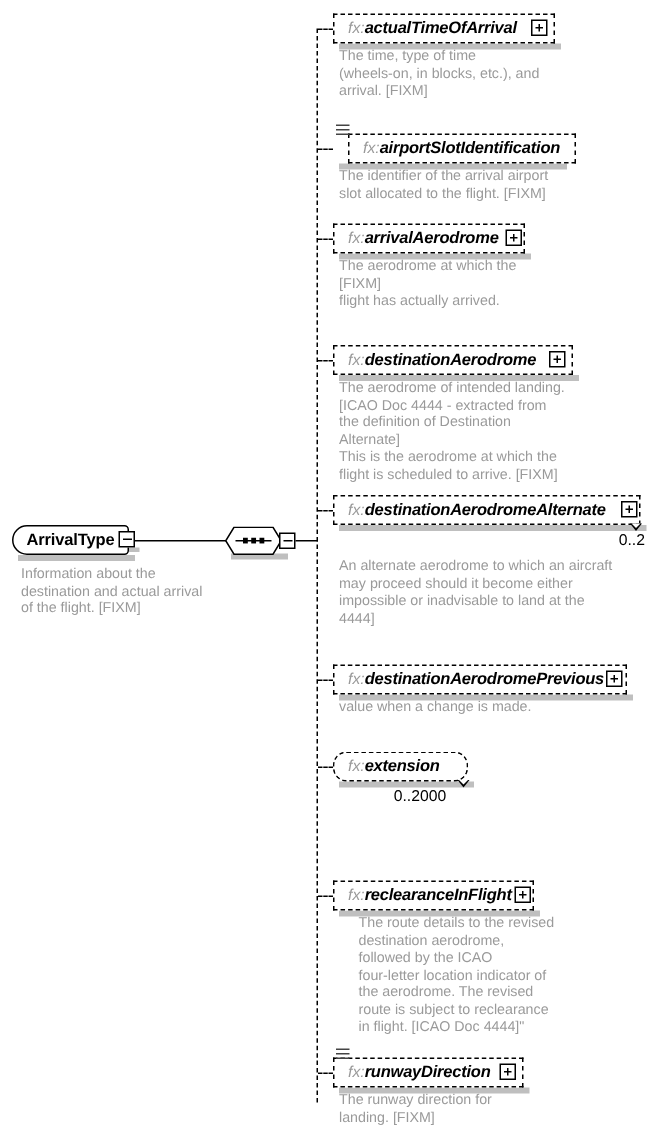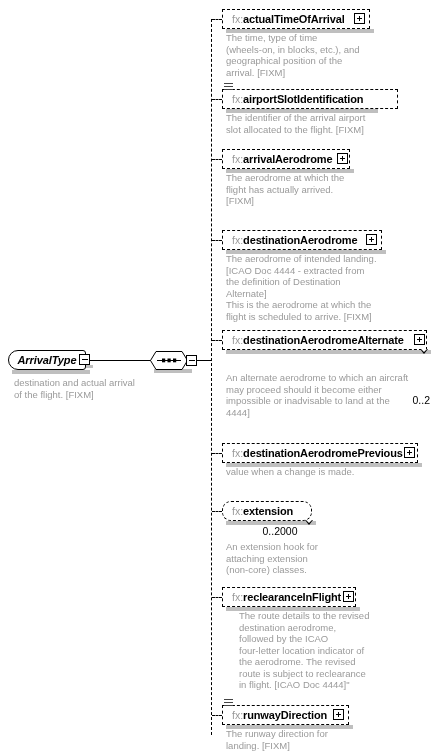--- a/index.html
+++ b/index.html
@@ -27,21 +27,20 @@
     position: absolute;
     left: 8px;
     top: 350px;
     width: 78px;
     height: 20px;
     border: 1px solid #000;
     border-radius: 10px 3px 3px 10px;
     background: #fff;
     box-sizing: border-box;
     z-index: 5;
-    font-style: italic;
   }
   .root-box .root-label {
     position: absolute;
     left: 0; right: 0;
     top: 2px;
     text-align: center;
     font-size: 11px;
     font-weight: bold;
     color: #000;
     line-height: 14px;
@@ -196,20 +195,21 @@
     background: #bfbfbf;
     z-index: 1;
   }
   .elem-text {
     position: absolute;
     left: 9px;
     top: 2px;
     font-size: 11px;
     line-height: 15px;
     white-space: nowrap;
+    font-style: italic;
   }
   .pfx {
     color: #9a9a9a;
     font-weight: normal;
     font-size: 10.5px;
   }
   .nm {
     color: #000;
     font-weight: bold;
     letter-spacing: -0.15px;
@@ -306,20 +306,21 @@
 <div id="diagram">
 
   <div class="root-shadow"></div>
   <div class="root-box">
     <div class="root-label">ArrivalType</div>
   </div>
   <div class="root-plug-shadow"></div>
   <div class="root-plug"></div>
 
   <div class="root-desc">
+    <div>Information about the</div>
     <div>destination and actual arrival</div>
     <div>of the flight. [FIXM]</div>
   </div>
 
   <div class="line-root-seq"></div>
 
   <div class="seq-shadow"></div>
   <svg class="seq-node" viewBox="0 0 38 19" width="38" height="19">
     <polygon points="6,0.5 32,0.5 37.5,9.5 32,18.5 6,18.5 0.5,9.5" fill="#ffffff" stroke="#000000" stroke-width="1"></polygon>
     <line x1="7" y1="9.5" x2="31" y2="9.5" stroke="#000000" stroke-width="1"></line>
@@ -334,49 +335,48 @@
 
   <div class="stub" style="top:19px;"></div>
   <div class="elem-shadow" style="left:226px; top:29px; width:148px;"></div>
   <div class="elem" style="left:222px; top:9px; width:148px;">
     <div class="elem-text"><span class="pfx">fx:</span><span class="nm">actualTimeOfArrival</span></div>
   </div>
   <div class="plus" style="left:354px; top:13px;"></div>
   <div class="desc" style="left:226px; top:32px; width:180px;">
     <div>The time, type of time</div>
     <div>(wheels-on, in blocks, etc.), and</div>
-    <div>geographical position of the</div>
     <div>arrival.  [FIXM]</div>
   </div>
 
   <div class="stub" style="top:99px;"></div>
   <div class="elem-shadow" style="left:226px; top:109px; width:152px;"></div>
-  <div class="elem" style="left:222px; top:89px; width:176px;text-align:right;">
+  <div class="elem" style="left:232px; top:89px; width:152px;text-align:right;">
     <div class="elem-text"><span class="pfx">fx:</span><span class="nm">airportSlotIdentification</span></div>
   </div>
   <div class="seqmark" style="left:224px; top:83px;">
       <i></i>
       <i></i>
       <i></i>
     </div>
   <div class="desc" style="left:226px; top:112px; width:190px;">
     <div>The identifier of the arrival airport</div>
     <div>slot allocated to the flight. [FIXM]</div>
   </div>
 
   <div class="stub" style="top:159px;"></div>
   <div class="elem-shadow" style="left:226px; top:169px; width:128px;"></div>
   <div class="elem" style="left:222px; top:149px; width:128px;">
     <div class="elem-text"><span class="pfx">fx:</span><span class="nm">arrivalAerodrome</span></div>
   </div>
   <div class="plus" style="left:337px; top:153px;"></div>
   <div class="desc" style="left:226px; top:172px; width:180px;">
     <div>The aerodrome at which the</div>
+    <div>[FIXM]</div>
     <div>flight has actually arrived.</div>
-    <div>[FIXM]</div>
   </div>
 
   <div class="stub" style="top:240px;"></div>
   <div class="elem-shadow" style="left:226px; top:250px; width:160px;"></div>
   <div class="elem" style="left:222px; top:230px; width:160px;">
     <div class="elem-text"><span class="pfx">fx:</span><span class="nm">destinationAerodrome</span></div>
   </div>
   <div class="plus" style="left:366px; top:234px;"></div>
   <div class="desc" style="left:226px; top:253px; width:200px;">
     <div>The aerodrome of intended landing.</div>
@@ -387,21 +387,21 @@
     <div>flight is scheduled to arrive. [FIXM]</div>
   </div>
 
   <div class="stub" style="top:340px;"></div>
   <div class="elem-shadow" style="left:226px; top:350px; width:205px;"></div>
   <div class="elem" style="left:222px; top:330px; width:205px;">
     <div class="elem-text"><span class="pfx">fx:</span><span class="nm">destinationAerodromeAlternate</span></div>
   </div>
   <div class="plus" style="left:414px; top:334px;"></div>
   <div class="caret" style="left:420px; top:349px;"></div>
-  <div class="card" style="left:370px; top:354px; width:60px; text-align:right;margin-top:40px;">0..2</div>
+  <div class="card" style="left:370px; top:354px; width:60px; text-align:right;">0..2</div>
   <div class="desc" style="left:226px; top:372px; width:205px;">
     <div>An alternate aerodrome to which an aircraft</div>
     <div>may proceed should it become either</div>
     <div>impossible or inadvisable to land at the</div>
     <div>4444]</div>
   </div>
 
   <div class="stub" style="top:453px;"></div>
   <div class="elem-shadow" style="left:226px; top:463px; width:196px;"></div>
   <div class="elem" style="left:222px; top:443px; width:196px;">
@@ -412,25 +412,20 @@
     <div>value when a change is made.</div>
   </div>
 
   <div class="stub" style="top:511px;"></div>
   <div class="elem-shadow" style="left:226px; top:521px; width:90px;"></div>
   <div class="elem rounded" style="left:222px; top:501px; width:90px;">
     <div class="elem-text"><span class="pfx">fx:</span><span class="nm">extension</span></div>
   </div>
   <div class="caret" style="left:305px; top:520px;"></div>
   <div class="card" style="left:250px; top:525px; width:60px; text-align:center;">0..2000</div>
-  <div class="desc" style="left:226px; top:541px; width:180px;">
-    <div>An extension hook for</div>
-    <div>attaching extension</div>
-    <div>(non-core) classes.</div>
-  </div>
 
   <div class="stub" style="top:597px;"></div>
   <div class="elem-shadow" style="left:226px; top:607px; width:134px;"></div>
   <div class="elem" style="left:222px; top:587px; width:134px;">
     <div class="elem-text"><span class="pfx">fx:</span><span class="nm">reclearanceInFlight</span></div>
   </div>
   <div class="plus" style="left:343px; top:591px;"></div>
   <div class="desc" style="left:226px; top:610px; width:180px;margin-left:13px;">
     <div>The route details to the revised</div>
     <div>destination aerodrome,</div>

